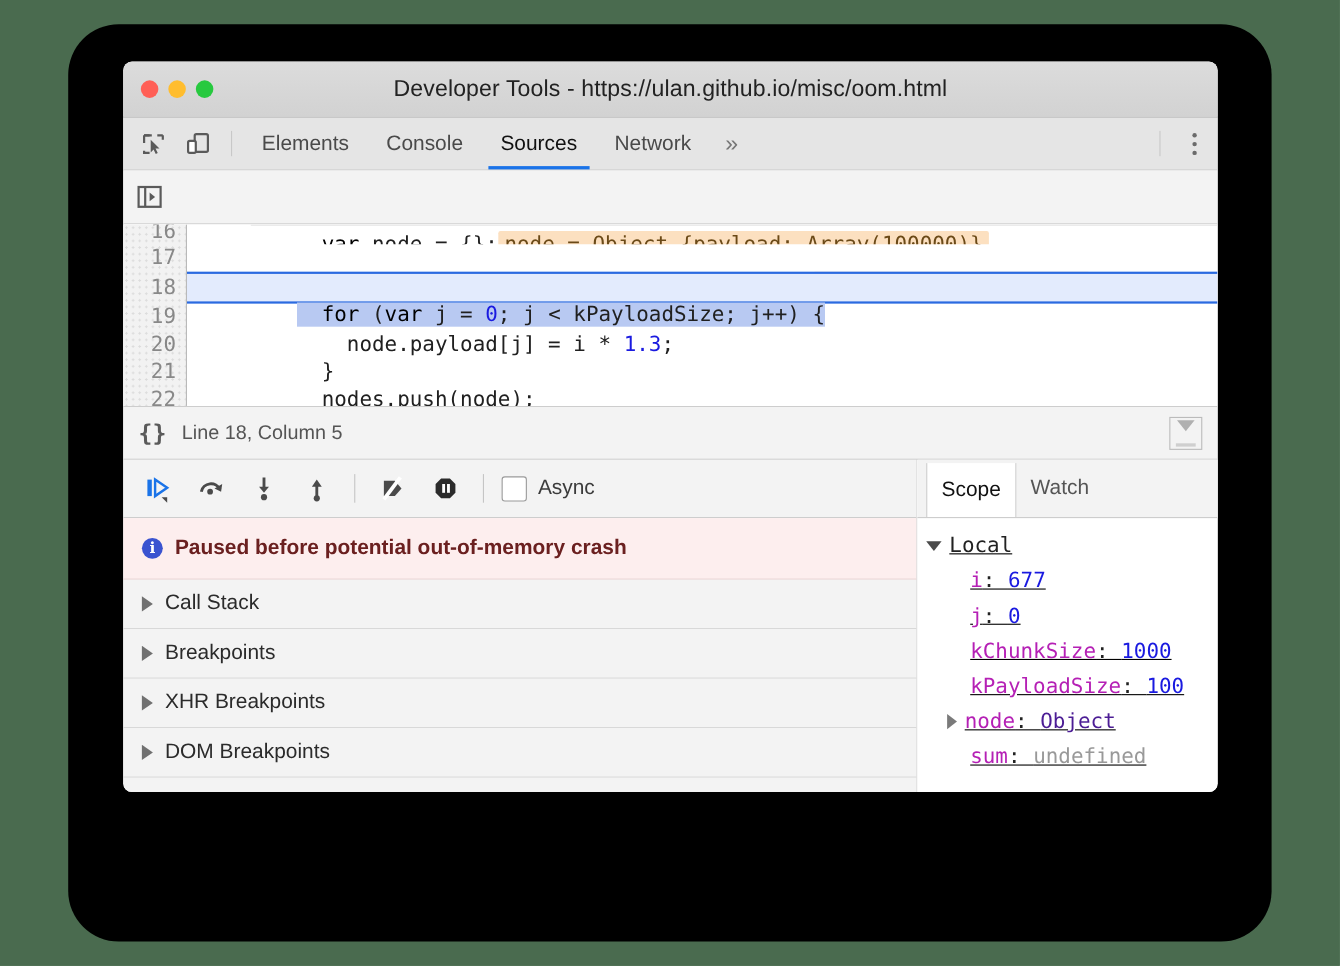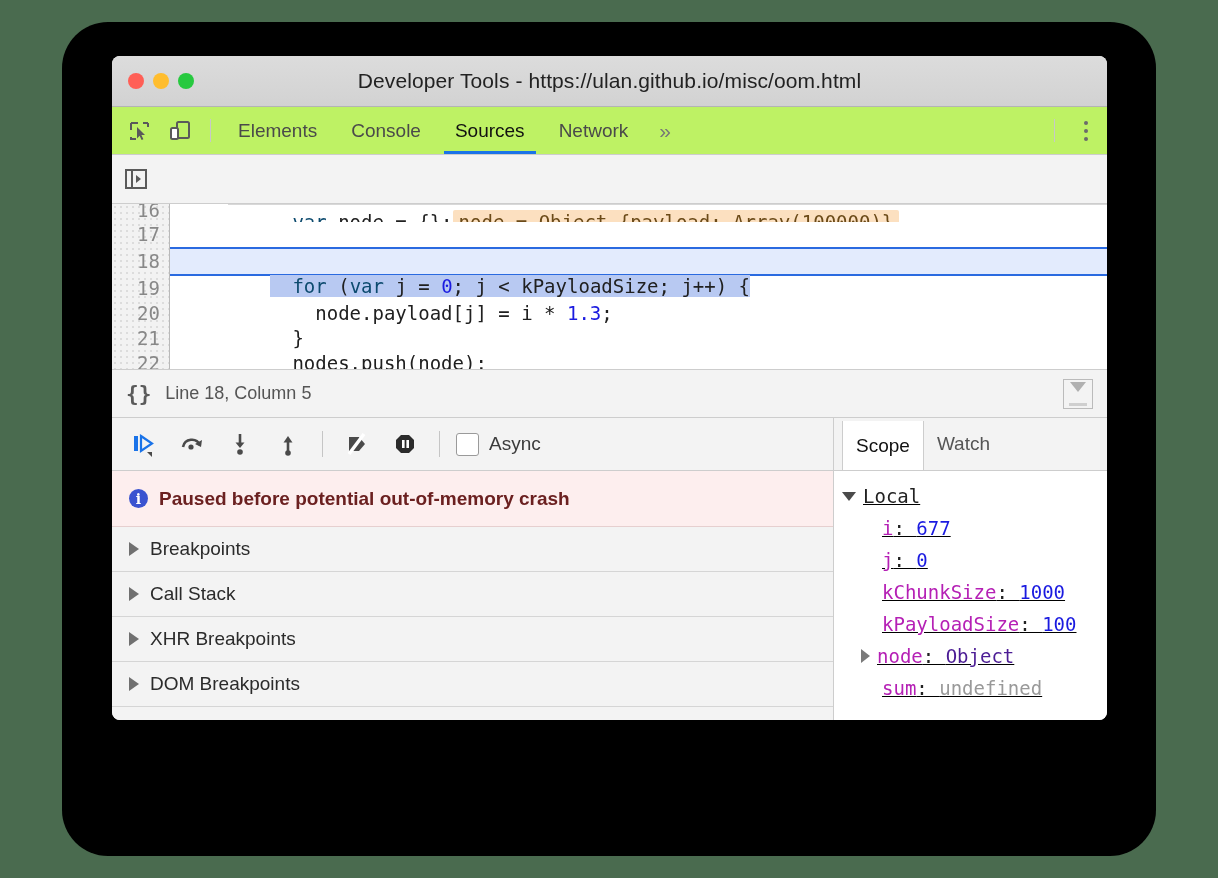--- a/index.html
+++ b/index.html
@@ -60,21 +60,21 @@
     text-align: center;
     font-size: 21px;
     color: #222;
     letter-spacing: 0.1px;
     pointer-events: none;
   }
 
   
   #devtools-toolbar {
     height: 47px;
-    background: #bef264;
+    background: #e5e5e5;
     border-bottom: 1px solid #cdcdcd;
     display: flex;
     align-items: stretch;
     flex: 0 0 auto;
   }
   .tb-icon {
     display: flex;
     align-items: center;
     justify-content: center;
     width: 40px;
@@ -196,21 +196,21 @@
     box-sizing: border-box;
   }
   .cl.exec {
     background: #e3ebfd;
     border-top: 2px solid #2a6ae0;
     border-bottom: 2px solid #2a6ae0;
     height: 29px;
     line-height: 25px;
   }
   .sel { background: #b8c9f2; }
-  .kw { color: #0c4a6e; }
+  .kw { color: #000000; }
   .num { color: #1a1ae0; }
   .hint {
     background: #fce0c0;
     color: #6b4a18;
     padding: 1px 6px;
     border-radius: 2px;
   }
   #editor-scroll-top {
     position: absolute;
     top: 0; left: 58px; right: 0;
@@ -597,25 +597,25 @@
         </div>
       </div>
 
       <div id="paused-banner">
         <div id="info-icon">i</div>
         <div id="paused-text">Paused before potential out-of-memory crash</div>
       </div>
 
       <div class="section-row">
         <span class="tri-right"></span>
-        <span class="section-label">Breakpoints</span>
+        <span class="section-label">Call Stack</span>
       </div>
       <div class="section-row">
         <span class="tri-right"></span>
-        <span class="section-label">Call Stack</span>
+        <span class="section-label">Breakpoints</span>
       </div>
       <div class="section-row">
         <span class="tri-right"></span>
         <span class="section-label">XHR Breakpoints</span>
       </div>
       <div class="section-row">
         <span class="tri-right"></span>
         <span class="section-label">DOM Breakpoints</span>
       </div>
       <div id="left-filler"></div>

